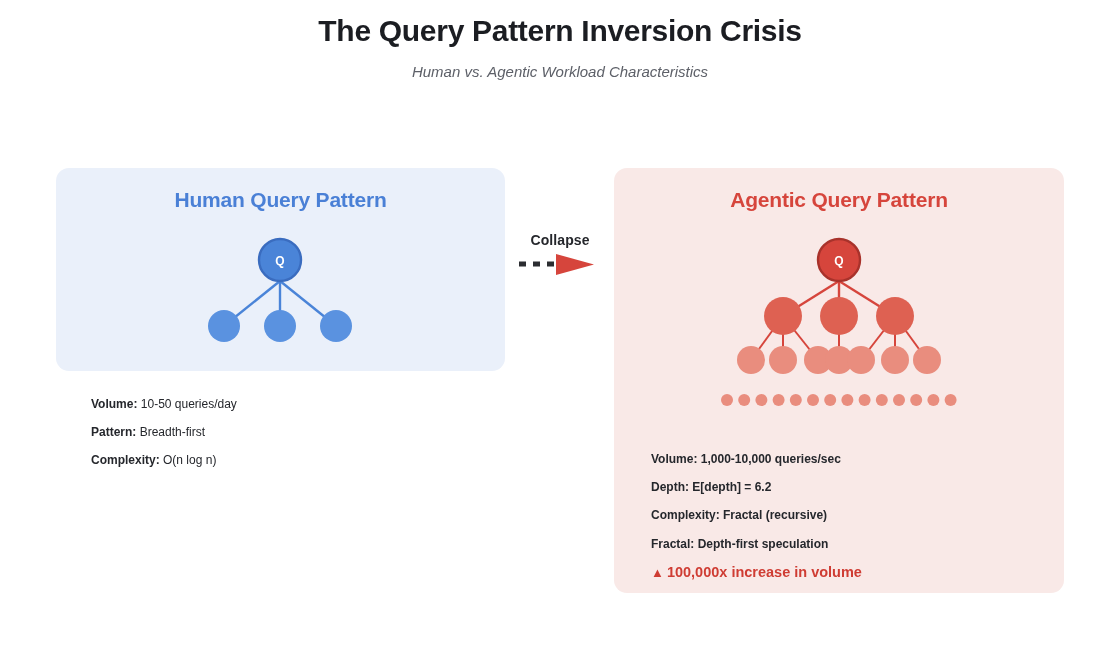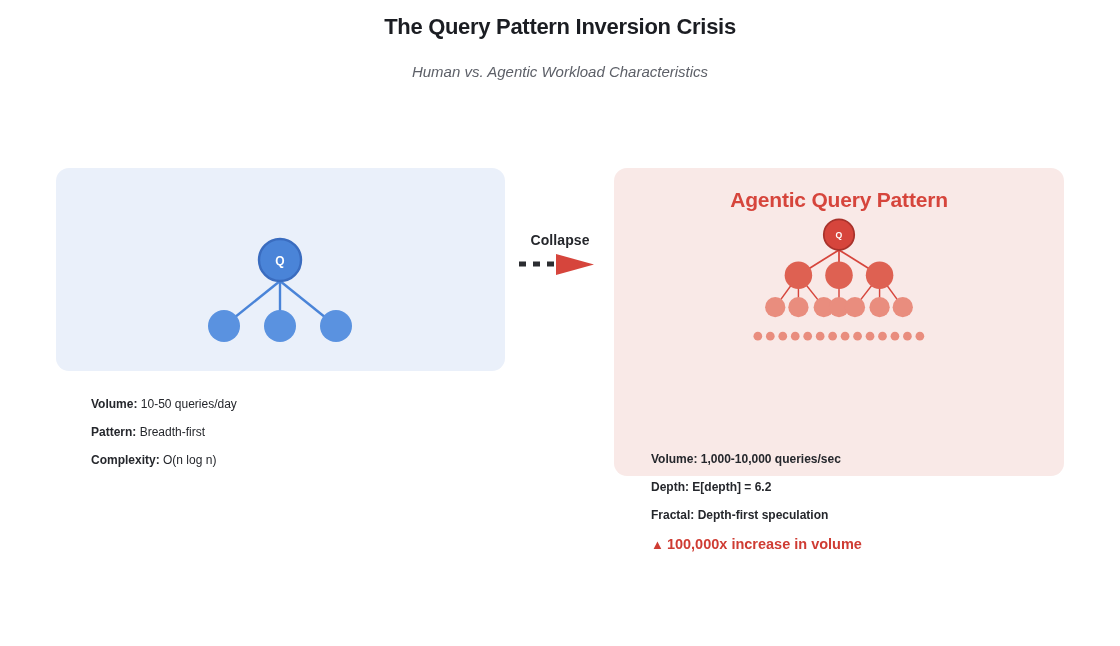--- a/index.html
+++ b/index.html
@@ -18,21 +18,21 @@
     -webkit-font-smoothing: antialiased;
   }
 
   
   .page-title {
     position: absolute;
     left: 0;
     top: 14px;
     width: 1120px;
     text-align: center;
-    font-size: 22px;
+    font-size: 30px;
     font-weight: bold;
     letter-spacing: -0.3px;
     color: #1b1d22;
   }
   .page-subtitle {
     position: absolute;
     left: 0;
     top: 63px;
     width: 1120px;
     text-align: center;
@@ -50,21 +50,21 @@
     left: 56px;
     top: 168px;
     width: 449px;
     height: 203px;
     background: #eaf0fa;
   }
   .panel-agentic {
     left: 614px;
     top: 168px;
     width: 450px;
-    height: 308px;
+    height: 425px;
     background: #f9e9e7;
   }
   .panel-heading {
     position: absolute;
     left: 0;
     top: 20px;
     width: 100%;
     text-align: center;
     font-size: 21px;
     font-weight: bold;
@@ -149,20 +149,21 @@
     margin-right: 3px;
   }
 </style>
 </head>
 <body>
 
 <div class="page-title">The Query Pattern Inversion Crisis</div>
 <div class="page-subtitle">Human vs. Agentic Workload Characteristics</div>
 
 <div class="panel panel-human">
+  <div class="panel-heading">Human Query Pattern</div>
   <svg class="tree" viewBox="0 0 449 203" width="449" height="203">
     <g>
       <line x1="224" y1="113" x2="168" y2="158" stroke="#4a84d8" stroke-width="2.4"></line>
       <line x1="224" y1="113" x2="224" y2="158" stroke="#4a84d8" stroke-width="2.4"></line>
       <line x1="224" y1="113" x2="280" y2="158" stroke="#4a84d8" stroke-width="2.4"></line>
     </g>
     <g>
       <circle cx="168" cy="158" r="16" fill="#5a92e0"></circle>
       <circle cx="224" cy="158" r="16" fill="#5a92e0"></circle>
       <circle cx="280" cy="158" r="16" fill="#5a92e0"></circle>
@@ -247,17 +248,18 @@
   </div>
   <div class="stat-row">
     <span class="stat-label">Complexity:</span>
     <span class="stat-value">O(n log n)</span>
   </div>
 </div>
 
 <div class="stats stats-agentic">
   <div class="stat-row">Volume: 1,000-10,000 queries/sec</div>
   <div class="stat-row">Depth: E[depth] = 6.2</div>
+  <div class="stat-row">Complexity: Fractal (recursive)</div>
   <div class="stat-row">Fractal: Depth-first speculation</div>
   <div class="warning-row">
     <span class="warning-icon">▲</span><span>100,000x increase in volume</span>
   </div>
 </div>
 
 </body></html>

